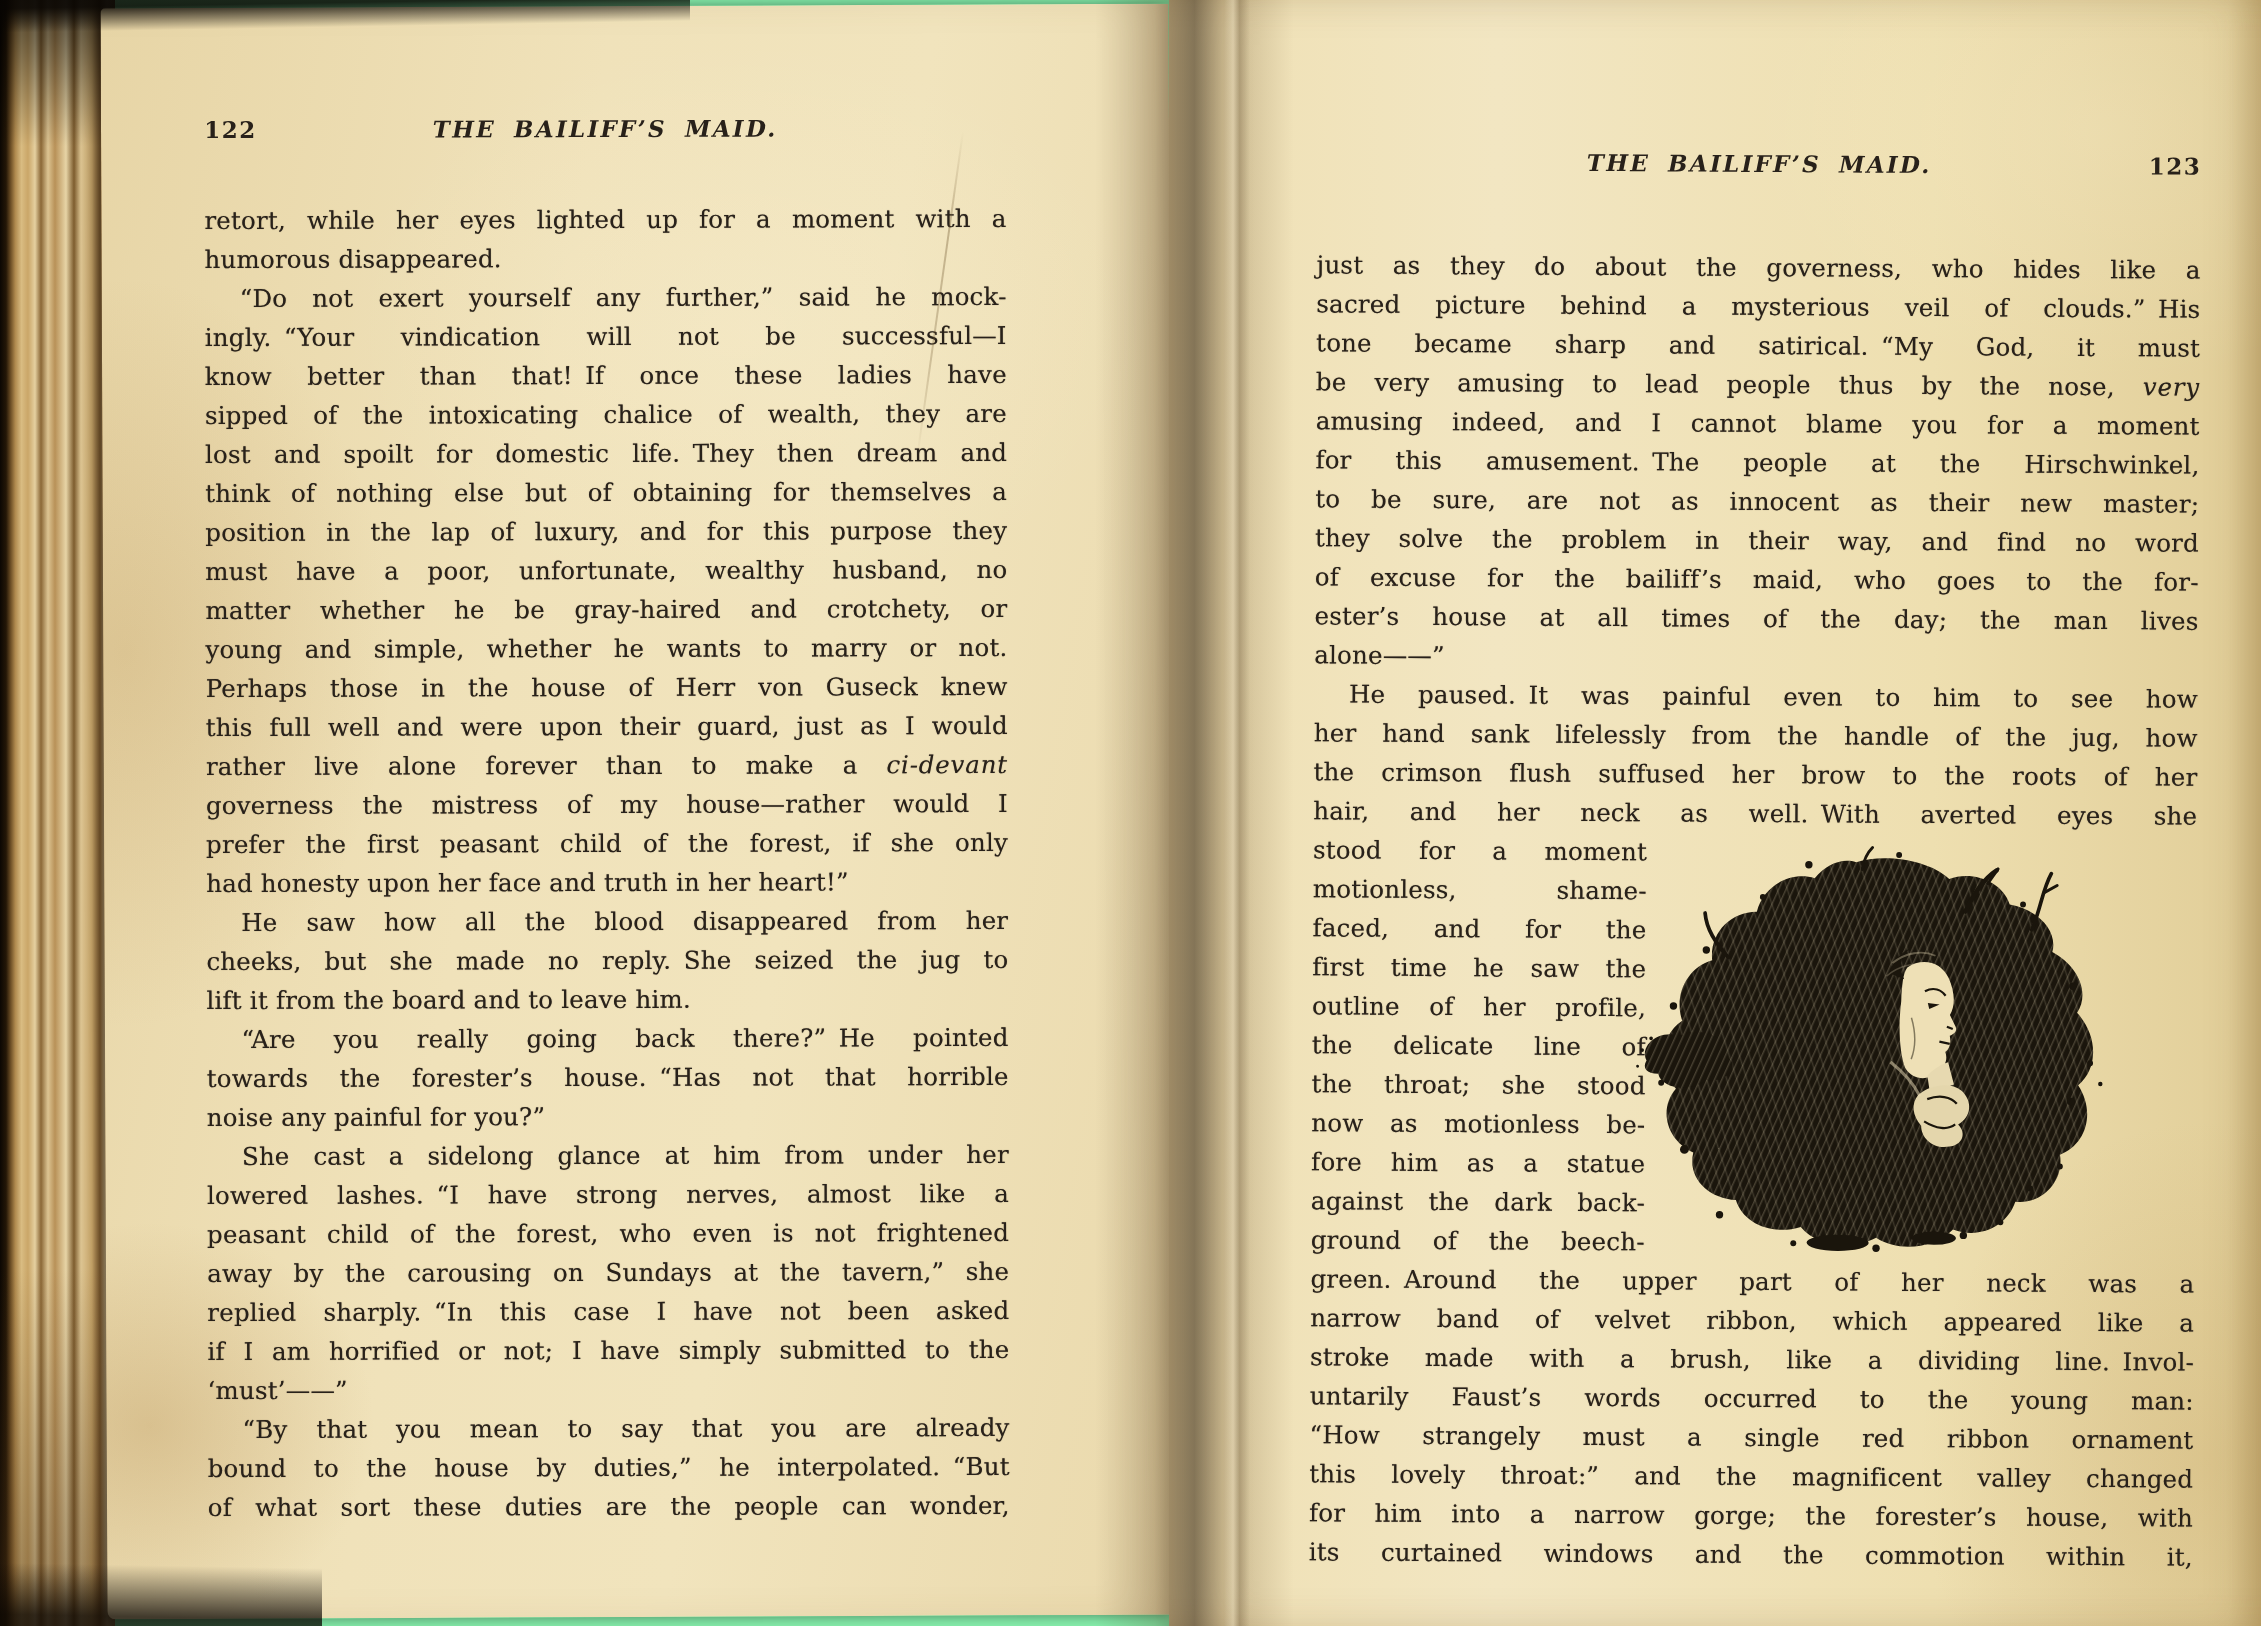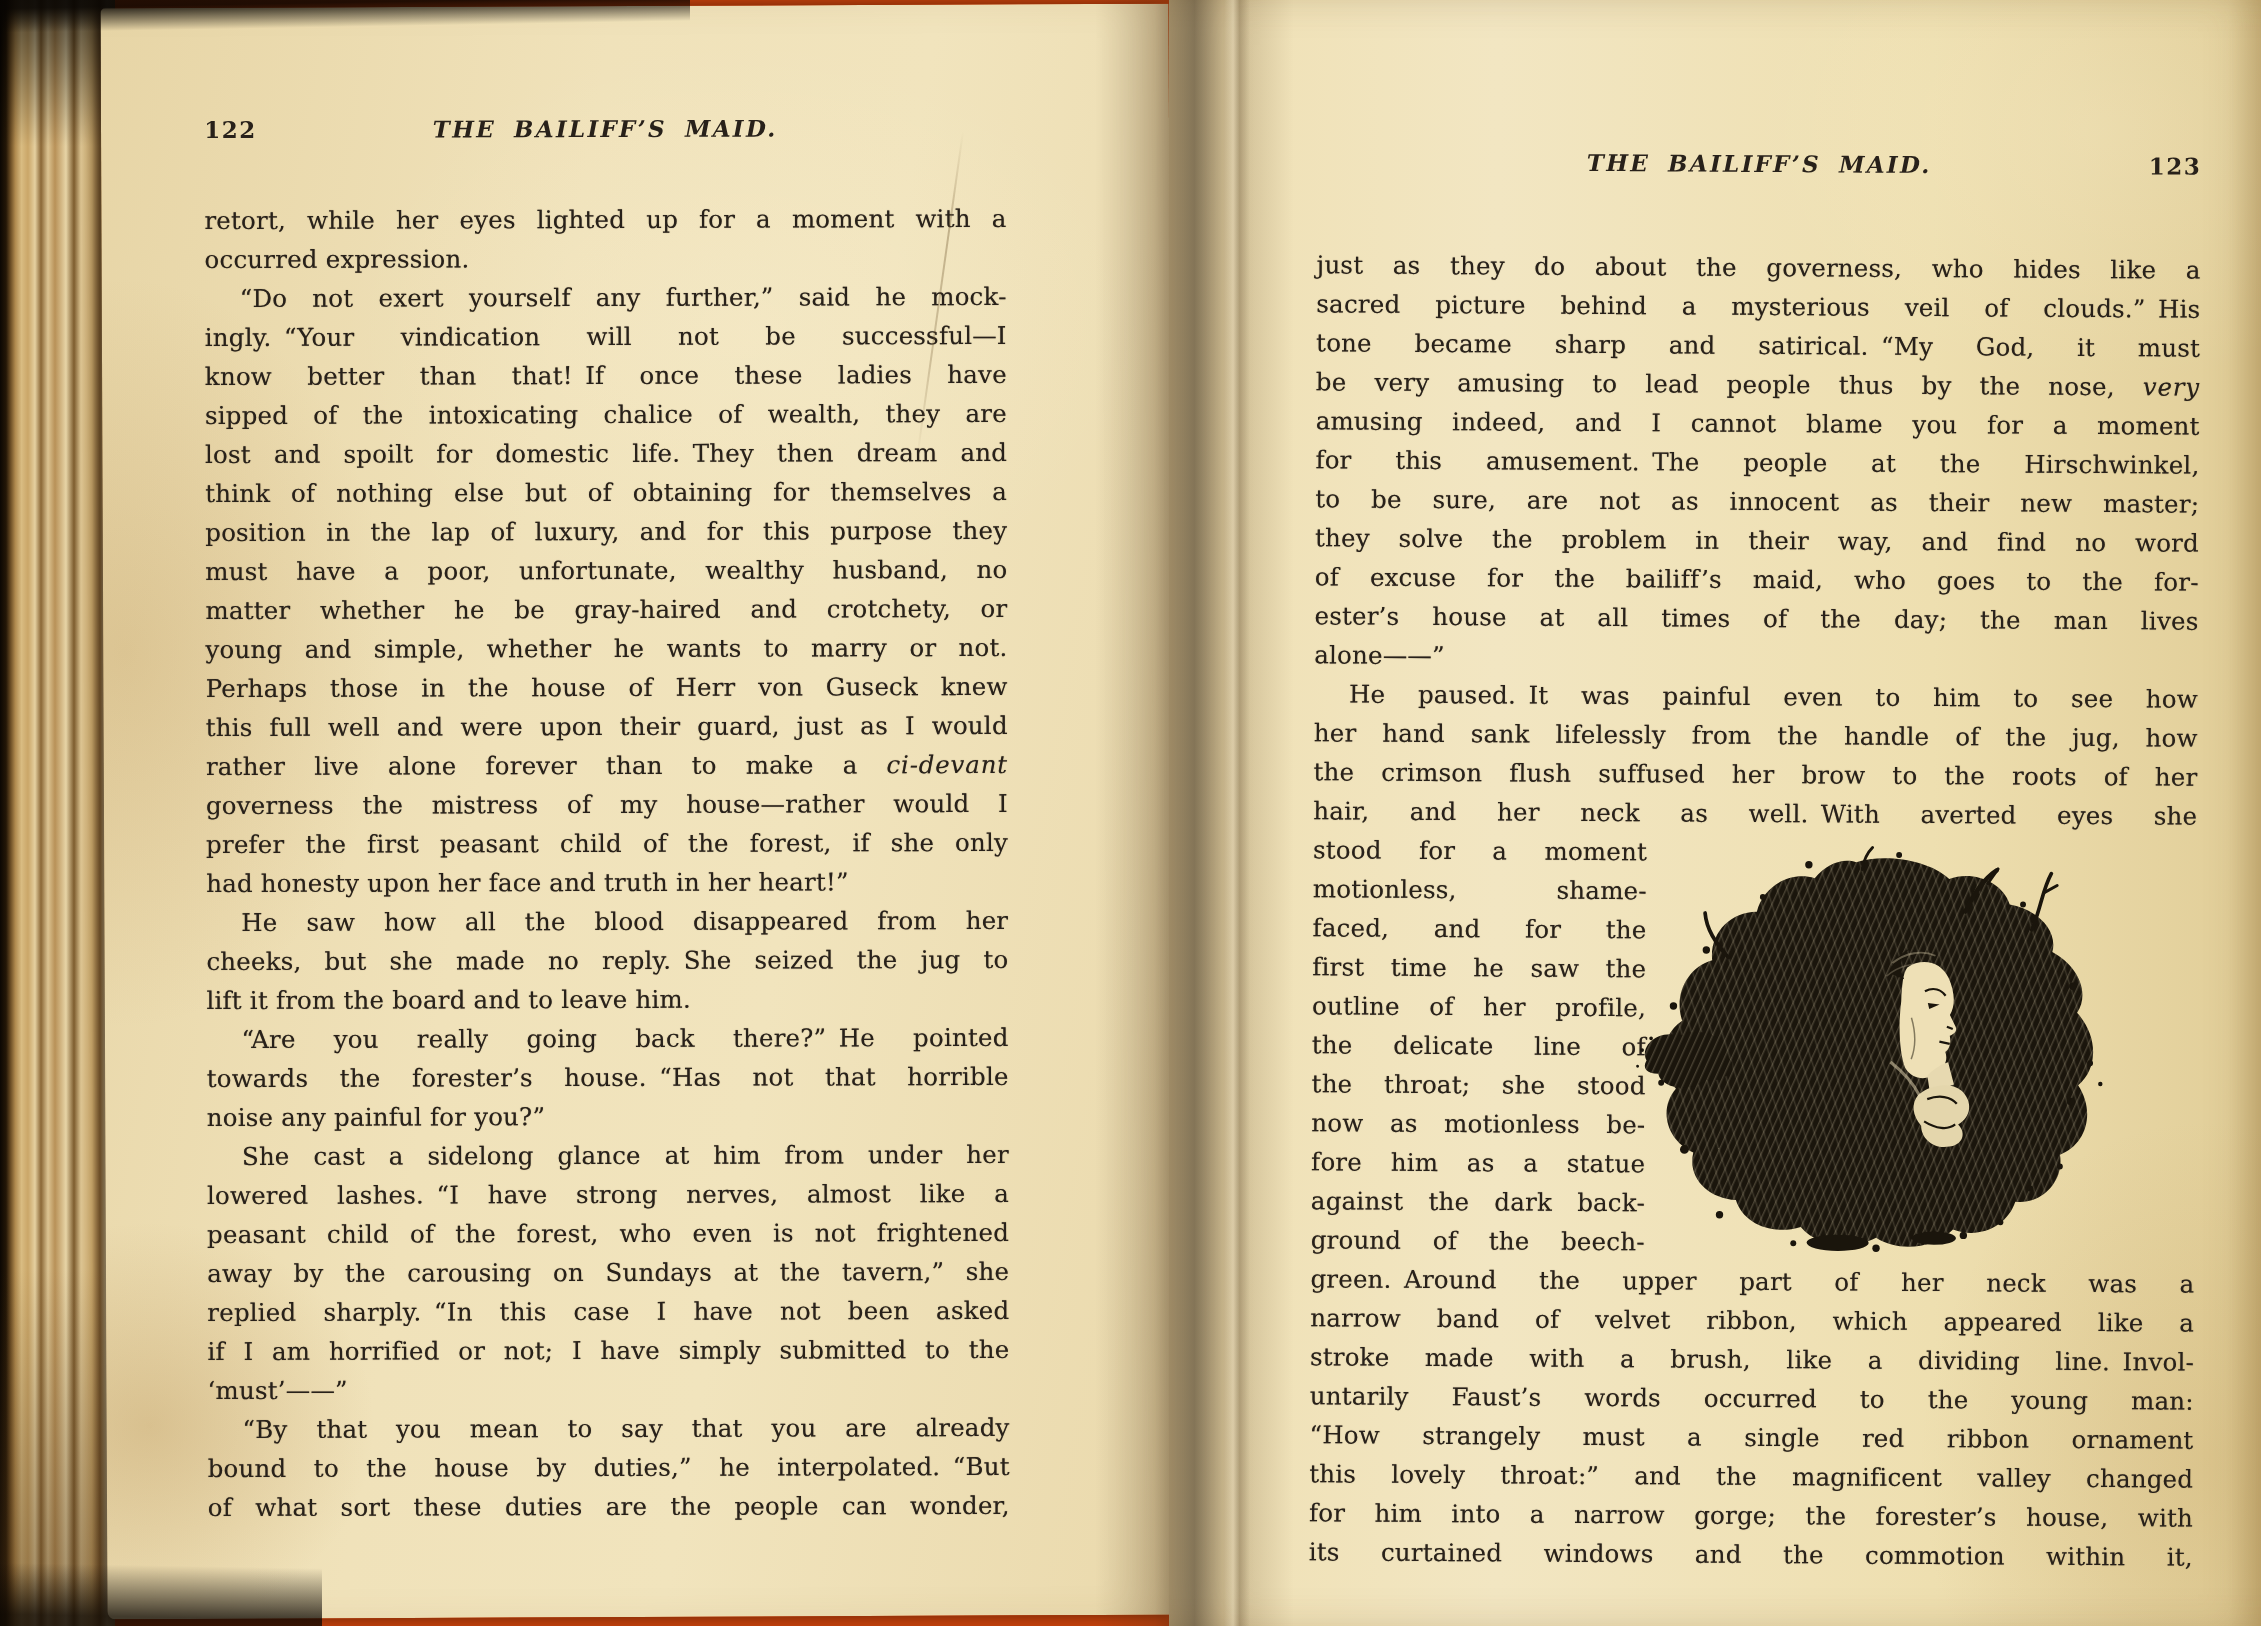--- a/index.html
+++ b/index.html
@@ -1,20 +1,20 @@
 <!DOCTYPE html>
 <html style="--page-left: #f0e2ba; --page-right: #eedfb0; --ink: #28211a; --edge-dark: #17100a; --engraving-ink: #1a150c; --engraving-paper: #eee0b6;font-size:12.3px"><head>
 <meta charset="utf-8">
 <style>
   html,body{margin:0;padding:0;background:#0b0804;}
   .scan{
     position:relative;
     width:2261px;height:1626px;
     overflow:hidden;
-    background:#c2410c;
+    background:#86efac;
     font-family:"DejaVu Serif", serif;
   }
   
   .page-stack{
     position:absolute;left:0;top:0;width:115px;height:1626px;
     background:
       linear-gradient(180deg, rgba(0,0,0,0.65) 0%, rgba(0,0,0,0) 9%, rgba(0,0,0,0) 78%, rgba(70,45,18,0.45) 100%),
       linear-gradient(90deg,
         #0b0703 0px,#241707 6.1px,#6d4f26 10.7px,#b08a4e 15.3px,#d9bc82 21.5px,
         #caa668 28px,#e5d0a0 35px,#8a6736 41px,#dcc492 48px,#b89158 55px,
@@ -107,21 +107,21 @@
   <div class="page-left"></div>
   <div class="page-right"></div>
 
   <div class="content content-left">
     <div class="page-header">
       <div class="folio folio-left">122</div>
       <div class="running-head">THE BAILIFF’S MAID.</div>
     </div>
     <div class="text-body body-left" id="body-left">
         <div class="line"><span>retort, while her eyes lighted up for a moment with a</span></div>
-        <div class="line last"><span>occurred expression.</span></div>
+        <div class="line last"><span>humorous disappeared.</span></div>
         <div class="line indent"><span>“Do not exert yourself any further,” said he mock-</span></div>
         <div class="line"><span>ingly. “Your vindication will not be successful—I</span></div>
         <div class="line"><span>know better than that! If once these ladies have</span></div>
         <div class="line"><span>sipped of the intoxicating chalice of wealth, they are</span></div>
         <div class="line"><span>lost and spoilt for domestic life. They then dream and</span></div>
         <div class="line"><span>think of nothing else but of obtaining for themselves a</span></div>
         <div class="line"><span>position in the lap of luxury, and for this purpose they</span></div>
         <div class="line"><span>must have a poor, unfortunate, wealthy husband, no</span></div>
         <div class="line"><span>matter whether he be gray-haired and crotchety, or</span></div>
         <div class="line"><span>young and simple, whether he wants to marry or not.</span></div>

